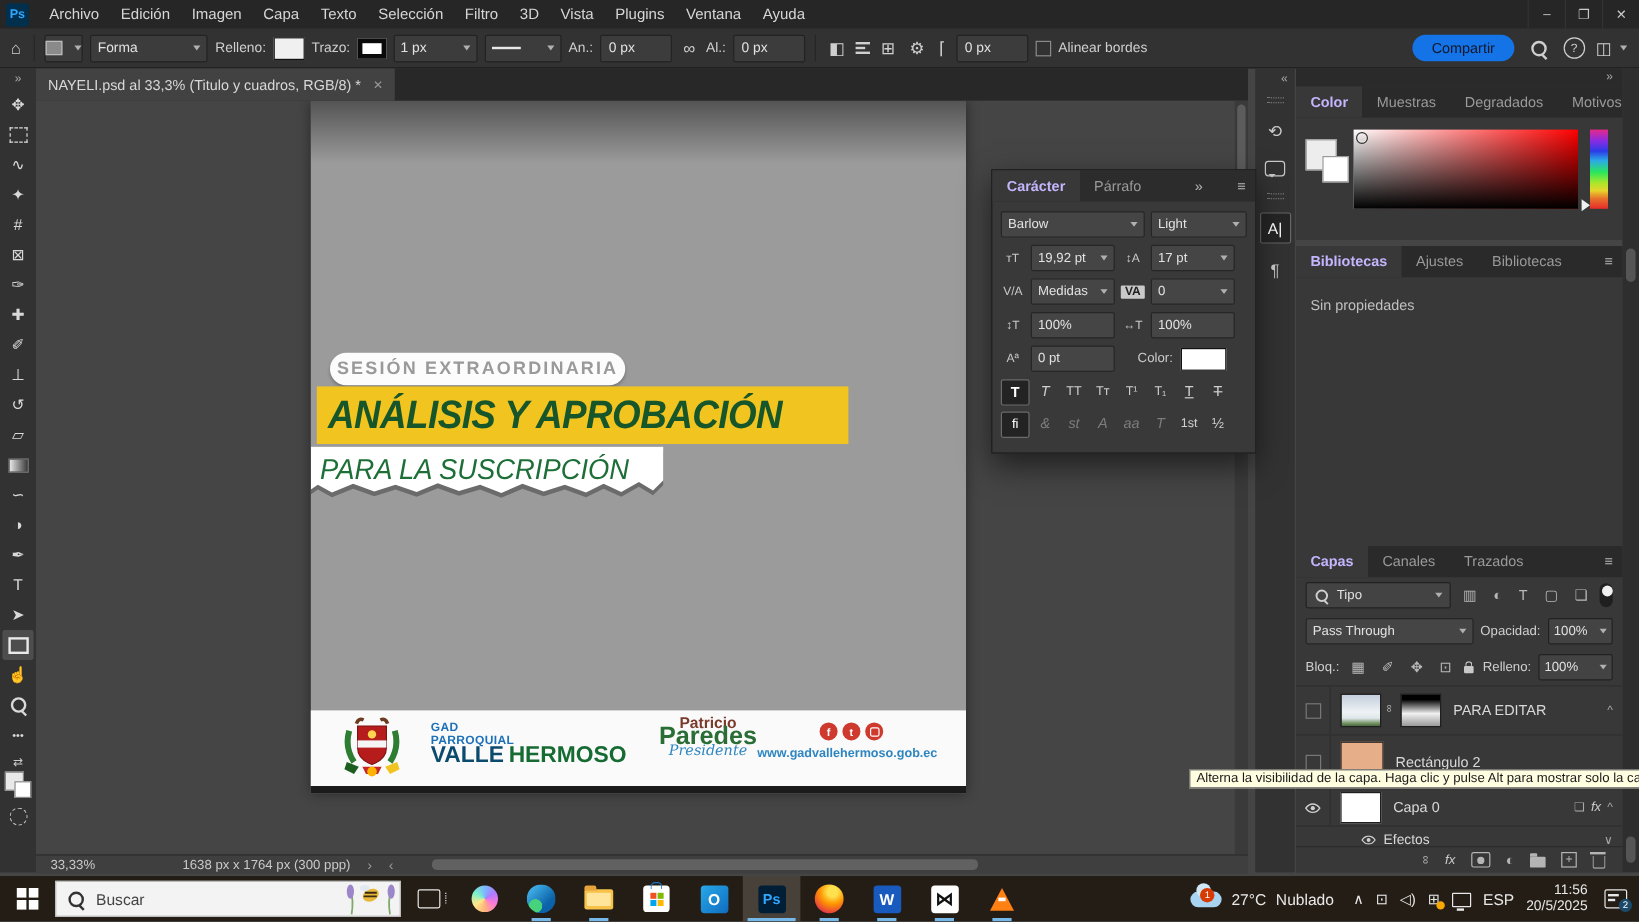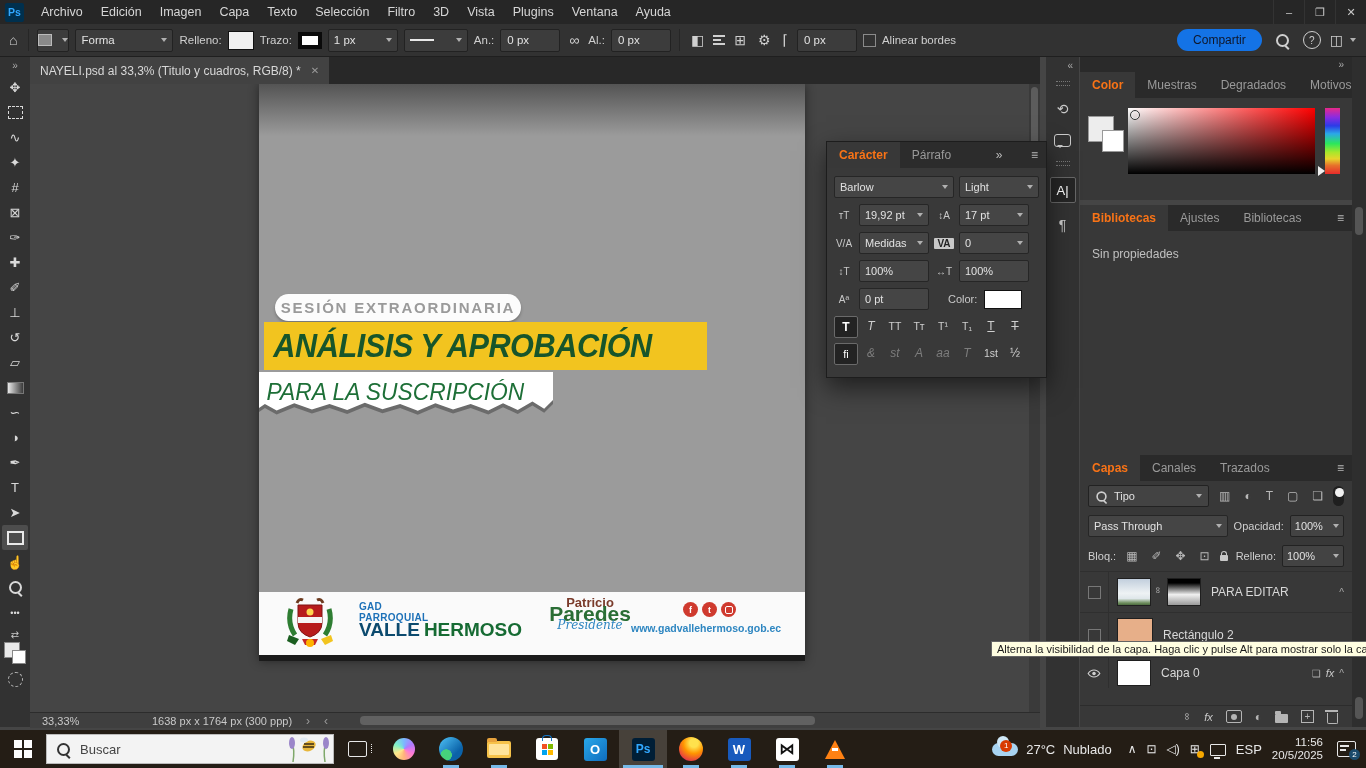--- a/index.html
+++ b/index.html
@@ -116,21 +116,21 @@
   .cs-icon{width:24px;height:24px;display:flex;align-items:center;justify-content:center;
     font-size:14px;margin:5px 0;}
   .cs-icon.active{background:#252525;border:1px solid #666;border-radius:2px;color:#fff;}
   .cs-bubble{width:15px;height:11px;border:1.5px solid #c9c9c9;border-radius:3px;position:relative;margin:8px 0;}
   .cs-bubble::after{content:"";position:absolute;left:2px;bottom:-5px;border:3px solid transparent;
     border-top-color:#c9c9c9;}
   
   .panel{position:absolute;left:1080px;width:272px;background:#383838;}
   .p-tabs{height:26px;background:#2a2a2a;display:flex;align-items:flex-end;color:#9a9a9a;font-size:12px;}
   .p-tab{padding:6px 12px 6px;height:14px;}
-  .p-tab.active{background:#383838;color:#f97316;font-weight:bold;}
+  .p-tab.active{background:#383838;color:#c4b5fd;font-weight:bold;}
   .p-menu{margin-left:auto;color:#b9b9b9;padding:6px 8px;font-size:12px;}
   .p-topstrip{height:15px;background:#2a2a2a;display:flex;justify-content:flex-end;align-items:center;
     color:#aaa;font-size:10px;padding-right:8px;}
   
   .color-body{position:relative;height:100px;}
   .fgbg2{position:absolute;left:8px;top:18px;width:34px;height:34px;}
   .fgbg2 .fg{position:absolute;left:0;top:0;width:24px;height:24px;background:#ededed;border:1px solid #999;}
   .fgbg2 .bg{position:absolute;left:14px;top:14px;width:20px;height:20px;background:#fff;border:1px solid #999;}
   .sv-box{position:absolute;left:48px;top:10px;width:187px;height:66px;
     background:linear-gradient(to bottom,rgba(0,0,0,0),#000),linear-gradient(to right,#fff,#f00);}
@@ -615,20 +615,31 @@
           </svg>
       </div>
       <div class="lthumb white"></div>
       <span class="lname">Capa 0</span>
       <div class="lcarets">
         <span>❏</span>
         <span class="fxi">fx</span>
         <span>^</span>
       </div>
     </div>
+    <div class="lrow" style="height:22px;font-size:11.5px">
+      <div style="width:54px"></div>
+      <svg class="eye-svg" width="13" height="8" viewBox="0 0 24 14">
+          <path d="M12 1C6 1 2 7 2 7s4 6 10 6 10-6 10-6-4-6-10-6z" fill="none" stroke="#cfcfcf" stroke-width="2"></path>
+          <circle cx="12" cy="7" r="3" fill="#cfcfcf"></circle>
+        </svg>
+      <span style="margin-left:6px">Efectos</span>
+      <div class="lcarets">
+          <span>∨</span>
+        </div>
+    </div>
     <div class="lp-bottom">
       <span style="font-size:10px;transform:rotate(90deg)">∞</span>
       <span class="fxi">fx</span>
       <span class="maskicon">
           <i></i>
         </span>
       <span>◐</span>
       <span class="foldericon"></span>
       <span class="plusbox">+</span>
       <span class="trash"></span>

